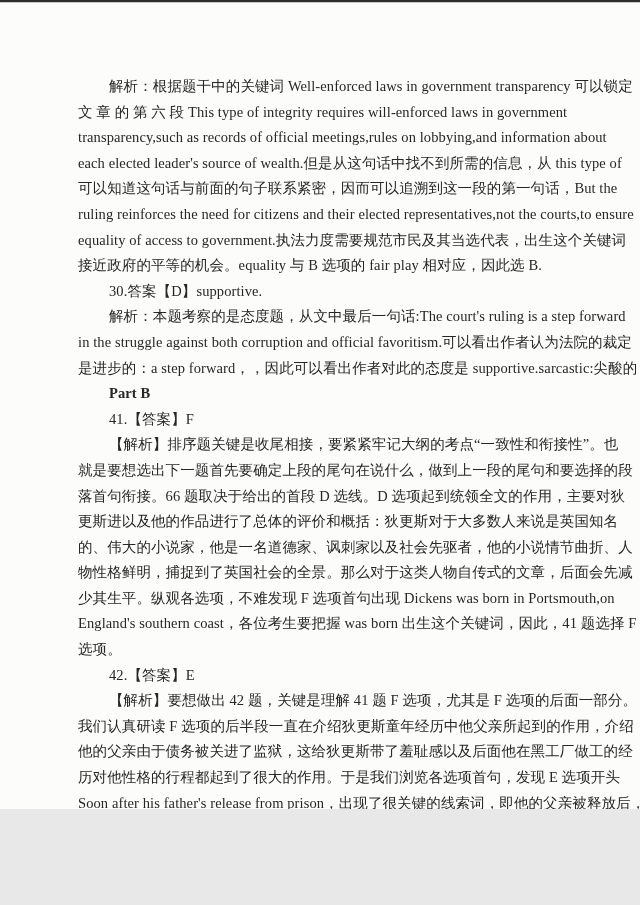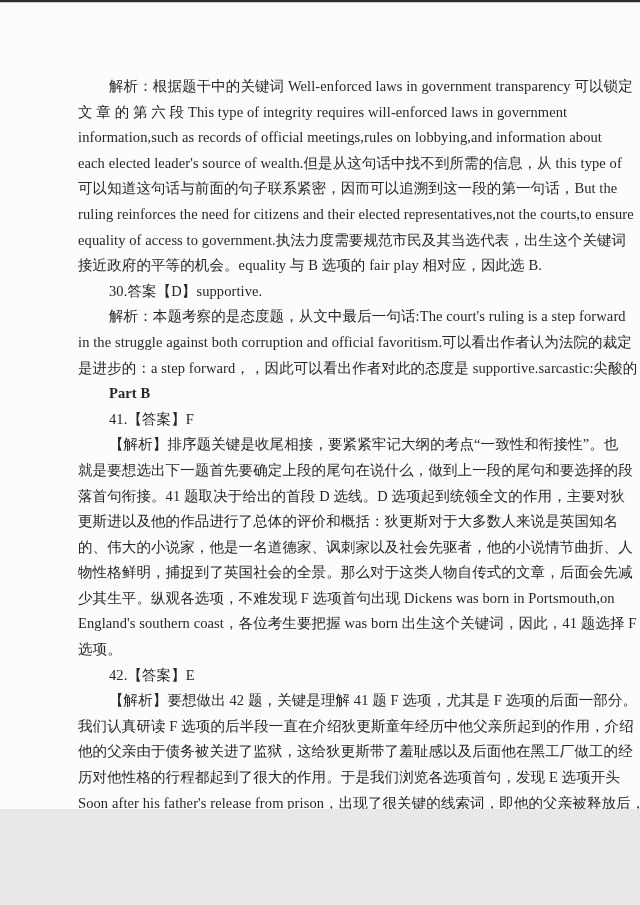--- a/index.html
+++ b/index.html
@@ -66,35 +66,35 @@
 </style>
 </head>
 <body>
 
 <div class="page">
   <div class="scan-edge-top"></div>
 
   <div class="content">
     <div class="line indent">解析：根据题干中的关键词 Well-enforced laws in government transparency 可以锁定</div>
     <div class="line">文 章 的 第 六 段 This type of integrity requires will-enforced laws in government</div>
-    <div class="line">information,such as records of official meetings,rules on lobbying,and information about</div>
+    <div class="line">transparency,such as records of official meetings,rules on lobbying,and information about</div>
     <div class="line">each elected leader's source of wealth.但是从这句话中找不到所需的信息，从 this type of</div>
     <div class="line">可以知道这句话与前面的句子联系紧密，因而可以追溯到这一段的第一句话，But the</div>
     <div class="line">ruling reinforces the need for citizens and their elected representatives,not the courts,to ensure</div>
     <div class="line">equality of access to government.执法力度需要规范市民及其当选代表，出生这个关键词</div>
     <div class="line end">接近政府的平等的机会。equality 与 B 选项的 fair play 相对应，因此选 B.</div>
     <div class="line indent end">30.答案【D】supportive.</div>
     <div class="line indent">解析：本题考察的是态度题，从文中最后一句话:The court's ruling is a step forward</div>
     <div class="line">in the struggle against both corruption and official favoritism.可以看出作者认为法院的裁定</div>
     <div class="line">是进步的：a step forward，，因此可以看出作者对此的态度是 supportive.sarcastic:尖酸的，</div>
     <div class="line indent bold end">Part B</div>
     <div class="line indent end">41.【答案】F</div>
     <div class="line indent">【解析】排序题关键是收尾相接，要紧紧牢记大纲的考点“一致性和衔接性”。也</div>
     <div class="line">就是要想选出下一题首先要确定上段的尾句在说什么，做到上一段的尾句和要选择的段</div>
-    <div class="line">落首句衔接。41 题取决于给出的首段 D 选线。D 选项起到统领全文的作用，主要对狄</div>
+    <div class="line">落首句衔接。66 题取决于给出的首段 D 选线。D 选项起到统领全文的作用，主要对狄</div>
     <div class="line">更斯进以及他的作品进行了总体的评价和概括：狄更斯对于大多数人来说是英国知名</div>
     <div class="line">的、伟大的小说家，他是一名道德家、讽刺家以及社会先驱者，他的小说情节曲折、人</div>
     <div class="line">物性格鲜明，捕捉到了英国社会的全景。那么对于这类人物自传式的文章，后面会先减</div>
     <div class="line">少其生平。纵观各选项，不难发现 F 选项首句出现 Dickens was born in Portsmouth,on</div>
     <div class="line">England's southern coast，各位考生要把握 was born 出生这个关键词，因此，41 题选择 F</div>
     <div class="line end">选项。</div>
     <div class="line indent end">42.【答案】E</div>
     <div class="line indent">【解析】要想做出 42 题，关键是理解 41 题 F 选项，尤其是 F 选项的后面一部分。</div>
     <div class="line">我们认真研读 F 选项的后半段一直在介绍狄更斯童年经历中他父亲所起到的作用，介绍</div>
     <div class="line">他的父亲由于债务被关进了监狱，这给狄更斯带了羞耻感以及后面他在黑工厂做工的经</div>

